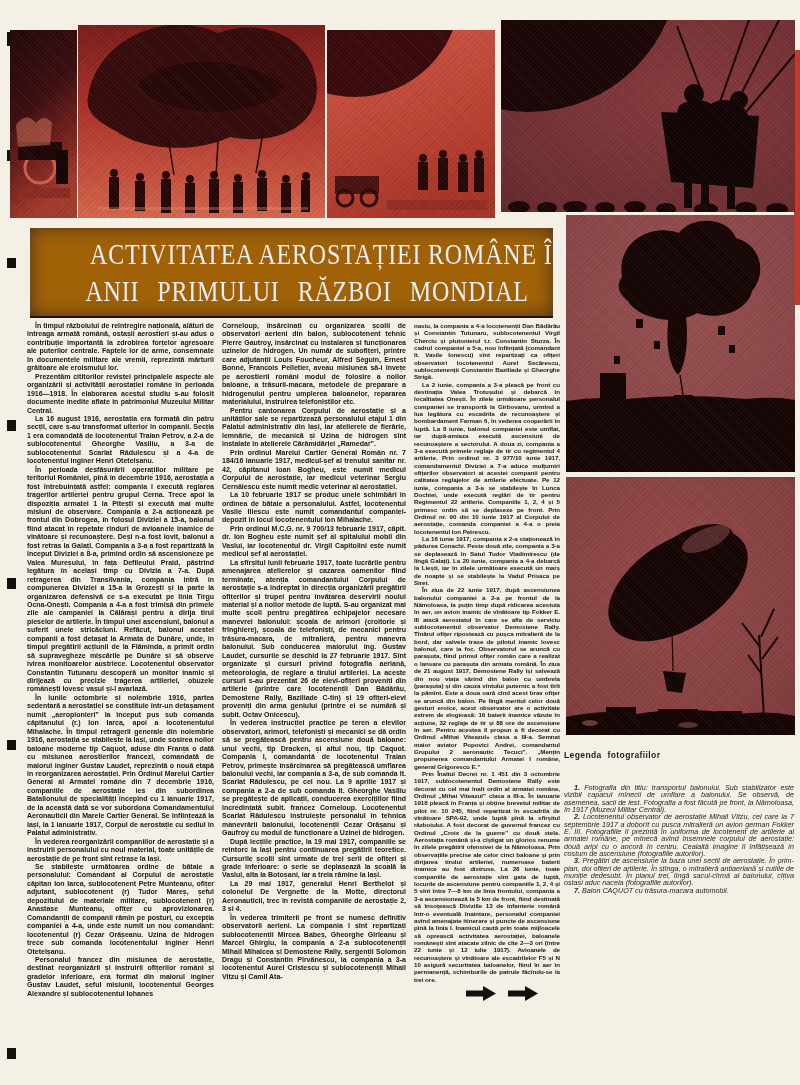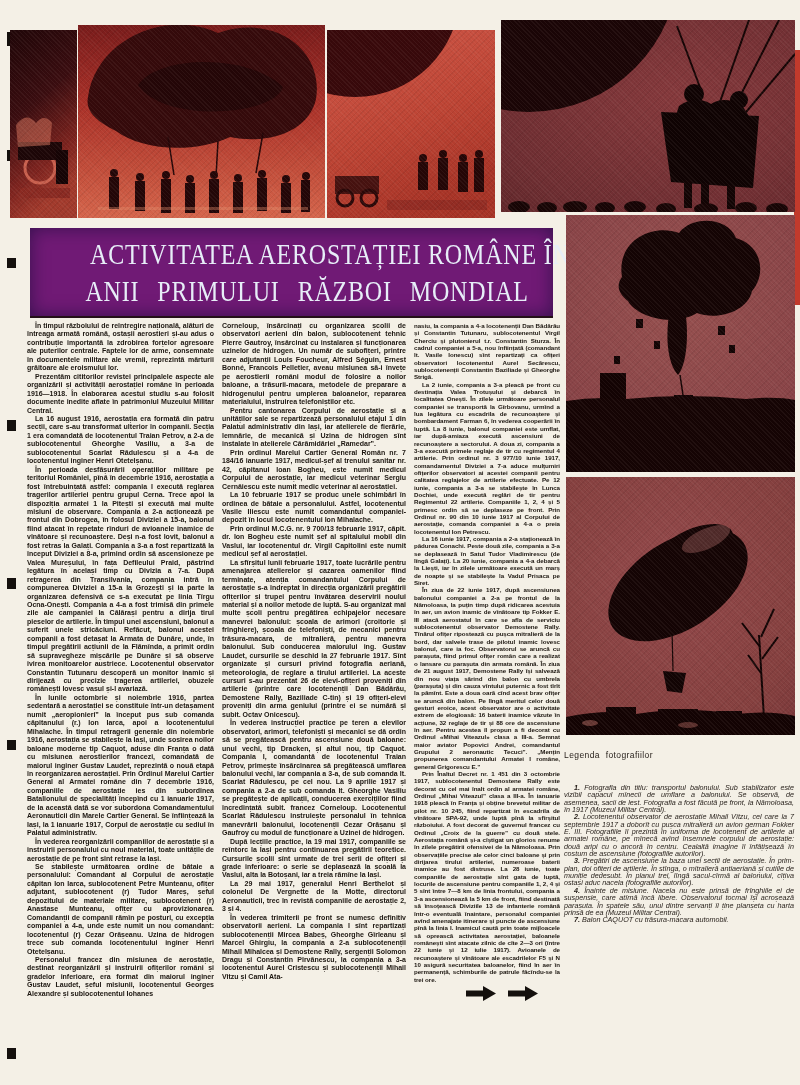--- a/index.html
+++ b/index.html
@@ -21,41 +21,41 @@
     background-image:repeating-linear-gradient(45deg,rgba(255,230,220,.05) 0 1px,transparent 1px 3px),
                      repeating-linear-gradient(-45deg,rgba(20,0,0,.07) 0 1px,transparent 1px 4px);}
   .pA{left:10px;top:30px;width:67px;height:188px;}
   .pB{left:78px;top:25px;width:247px;height:193px;}
   .pC{left:327px;top:30px;width:168px;height:188px;}
   .pD{left:501px;top:20px;width:294px;height:192px;}
   .pE{left:566px;top:215px;width:229px;height:257px;}
   .pF{left:566px;top:477px;width:229px;height:258px;}
 
   
-  .banner{position:absolute;left:30px;top:228px;width:523px;height:90px;background:#701a75;
+  .banner{position:absolute;left:30px;top:228px;width:523px;height:90px;background:#a16207;
           border-bottom:2px solid #241018;box-shadow:inset 0 0 18px rgba(5,10,45,.55);
           text-align:center;padding-top:7px;box-sizing:border-box;}
   .banner .line{display:inline-block;white-space:nowrap;transform:scaleX(.8);
           font-family:"Liberation Serif",serif;font-weight:400;color:#e7eef8;
           font-size:30px;line-height:37px;letter-spacing:1px;}
   .banner .l2{word-spacing:14px;}
 
   
   .col{position:absolute;top:322px;text-align:justify;font-weight:700;color:#1c1610;}
   .col p{margin:0;text-indent:8px;}
   .col1{left:27px;width:187px;font-size:7px;line-height:8.45px;}
   .col2{left:222px;width:184px;font-size:7px;line-height:8.45px;}
   .col3wrap{left:414px;width:146px;font-size:6.2px;line-height:7.35px;letter-spacing:-.05px;}
   .cont > [data-bind-list] > p:first-child{text-indent:0;}
   .arrows{margin-top:3px;padding-left:52px;display:flex;gap:12px;}
   .arrows svg{display:block;}
 
   
   .legend{position:absolute;left:564px;top:750px;width:230px;color:#241d18;}
-  .legend-h{font-weight:400;font-size:8.5px;letter-spacing:.4px;word-spacing:3px;margin-bottom:7px;}
+  .legend-h{font-weight:700;font-size:8.5px;letter-spacing:.4px;word-spacing:3px;margin-bottom:7px;}
   .legend-items{font-style:italic;font-size:7.2px;line-height:7.35px;text-align:justify;margin-top:24px;}
   .legend-items p{margin:0;text-indent:10px;}
   .legend-items b{font-weight:700;}
 </style>
 </head>
 <body>
 
 <div class="page">
 
   <div class="tick k1"></div>
@@ -299,18 +299,17 @@
       </svg>
     </div>
   </div>
 
   <div class="legend">
     <div class="legend-h" data-bind="legend.heading">Legenda fotografiilor</div>
     <div class="legend-items" data-bind-list="legend.items">
         <p><b>1. </b>Fotografia din titlu: transportul balonului. Sub stabilizator este vizibil capacul mînecii de umflare a balonului. Se observă, de asemenea, sacii de lest. Fotografia a fost făcută pe front, la Nămoloasa, în 1917 (Muzeul Militar Central).</p>
         <p><b>2. </b>Locotenentul observator de aerostație Mihail Vîtzu, cel care la 7 septembrie 1917 a doborît cu pușca mitralieră un avion german Fokker E. III. Fotografiile îl prezintă în uniforma de locotenent de artilerie al armatei române, pe mînecă avînd însemnele corpului de aerostație: două aripi cu o ancoră în centru. Cealaltă imagine îl înfățișează în costum de ascensiune (fotografiile autorilor).</p>
         <p><b>3. </b>Pregătiri de ascensiune la baza unei secții de aerostație. În prim-plan, doi ofițeri de artilerie. În stînga, o mitralieră antiaeriană și cutiile de muniție dedesubt. În planul trei, lîngă sacul-cîrmă al balonului, cîțiva ostași aduc nacela (fotografiile autorilor).</p>
-        <p><b>4. </b>Înainte de misiune. Nacela nu este prinsă de frînghiile ei de suspensie, care atîrnă încă libere. Observatorul tocmai își acroșează parașuta. În spatele său, unul dintre servanți îi ține planșeta cu harta prinsă de ea (Muzeul Militar Central).</p>
         <p><b>7. </b>Balon CAQUOT cu trăsura-macara automobil.</p>
       </div>
   </div>
 
 </div>
 
 </body></html>

